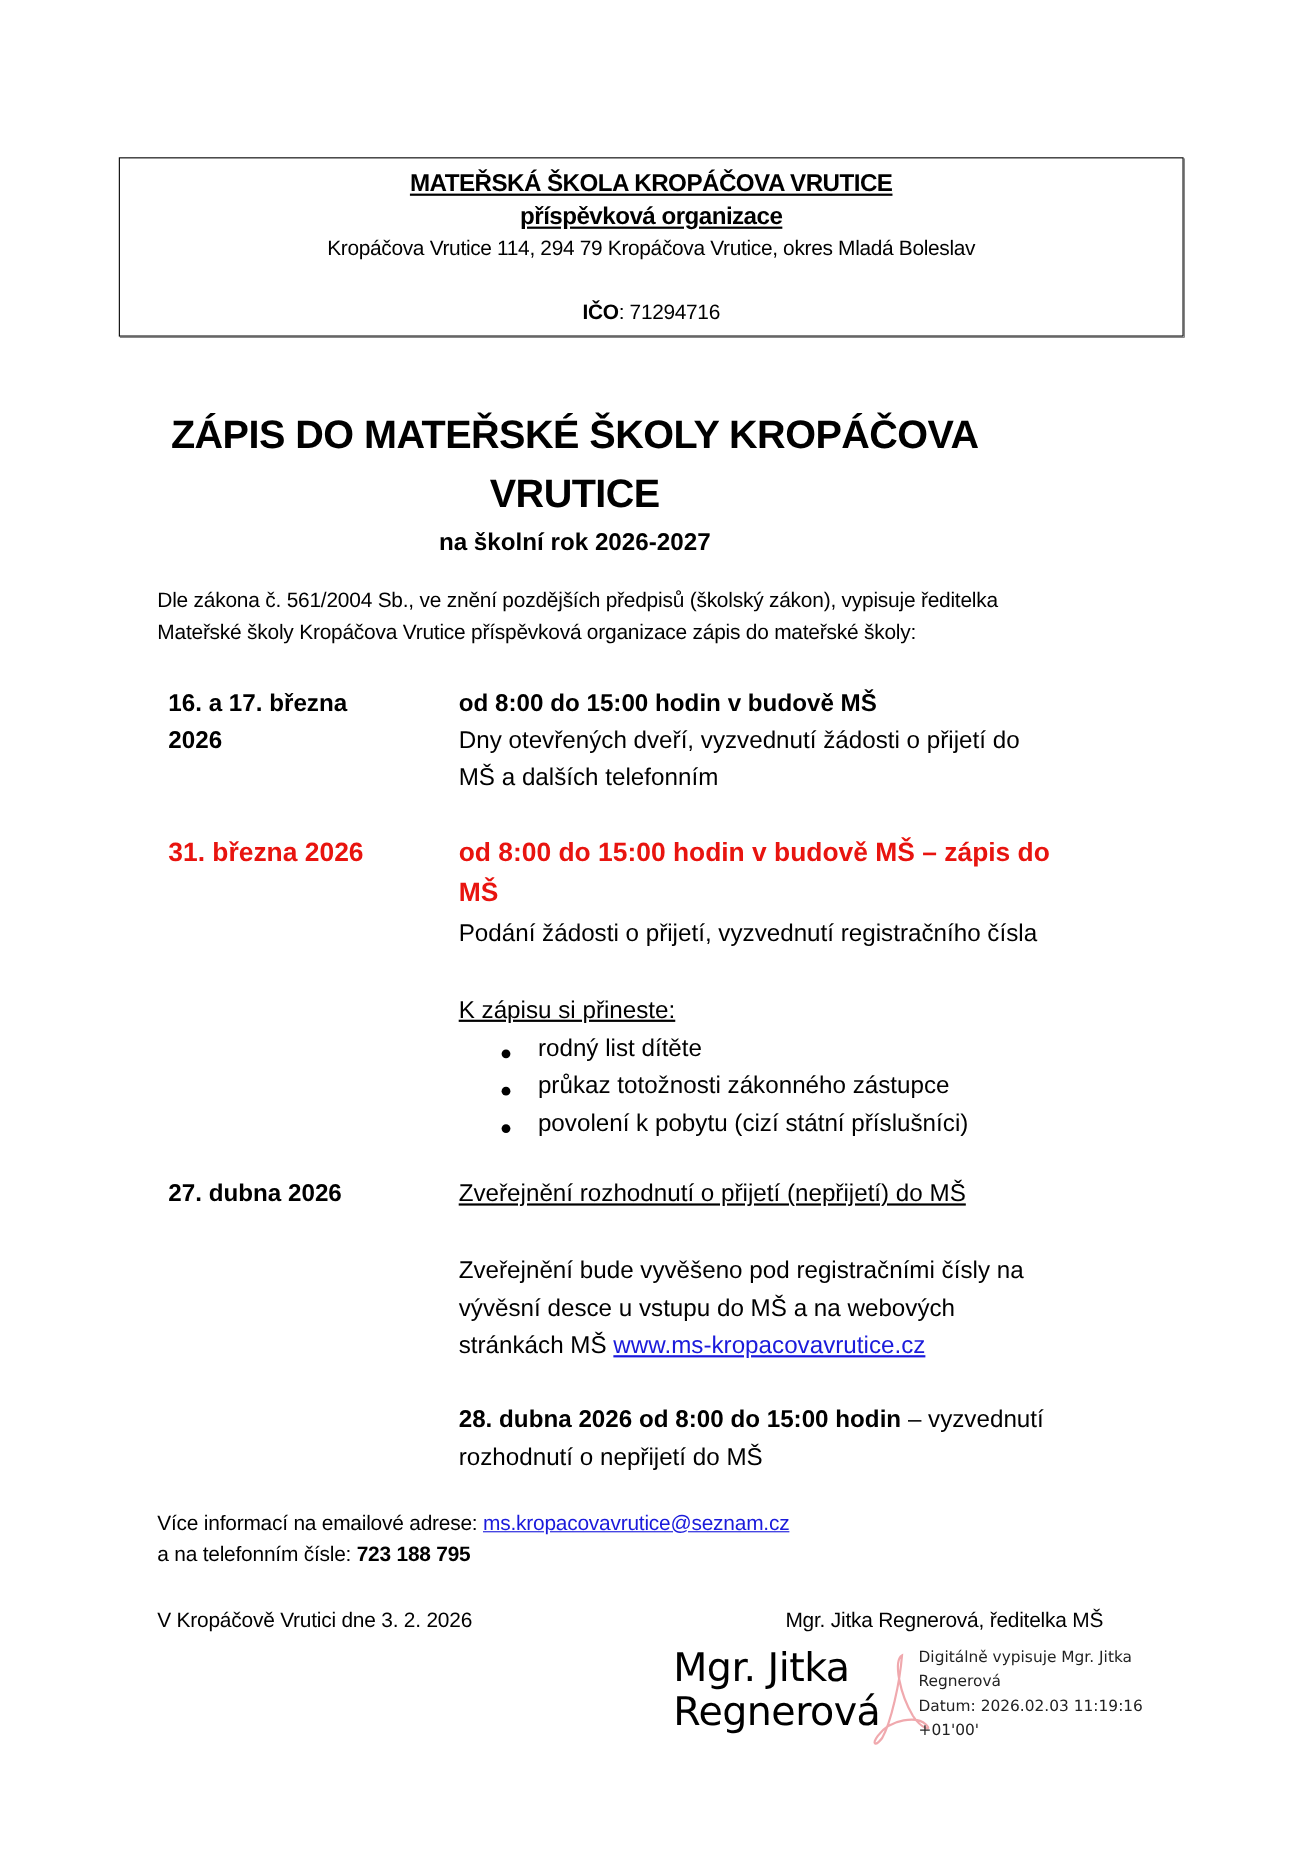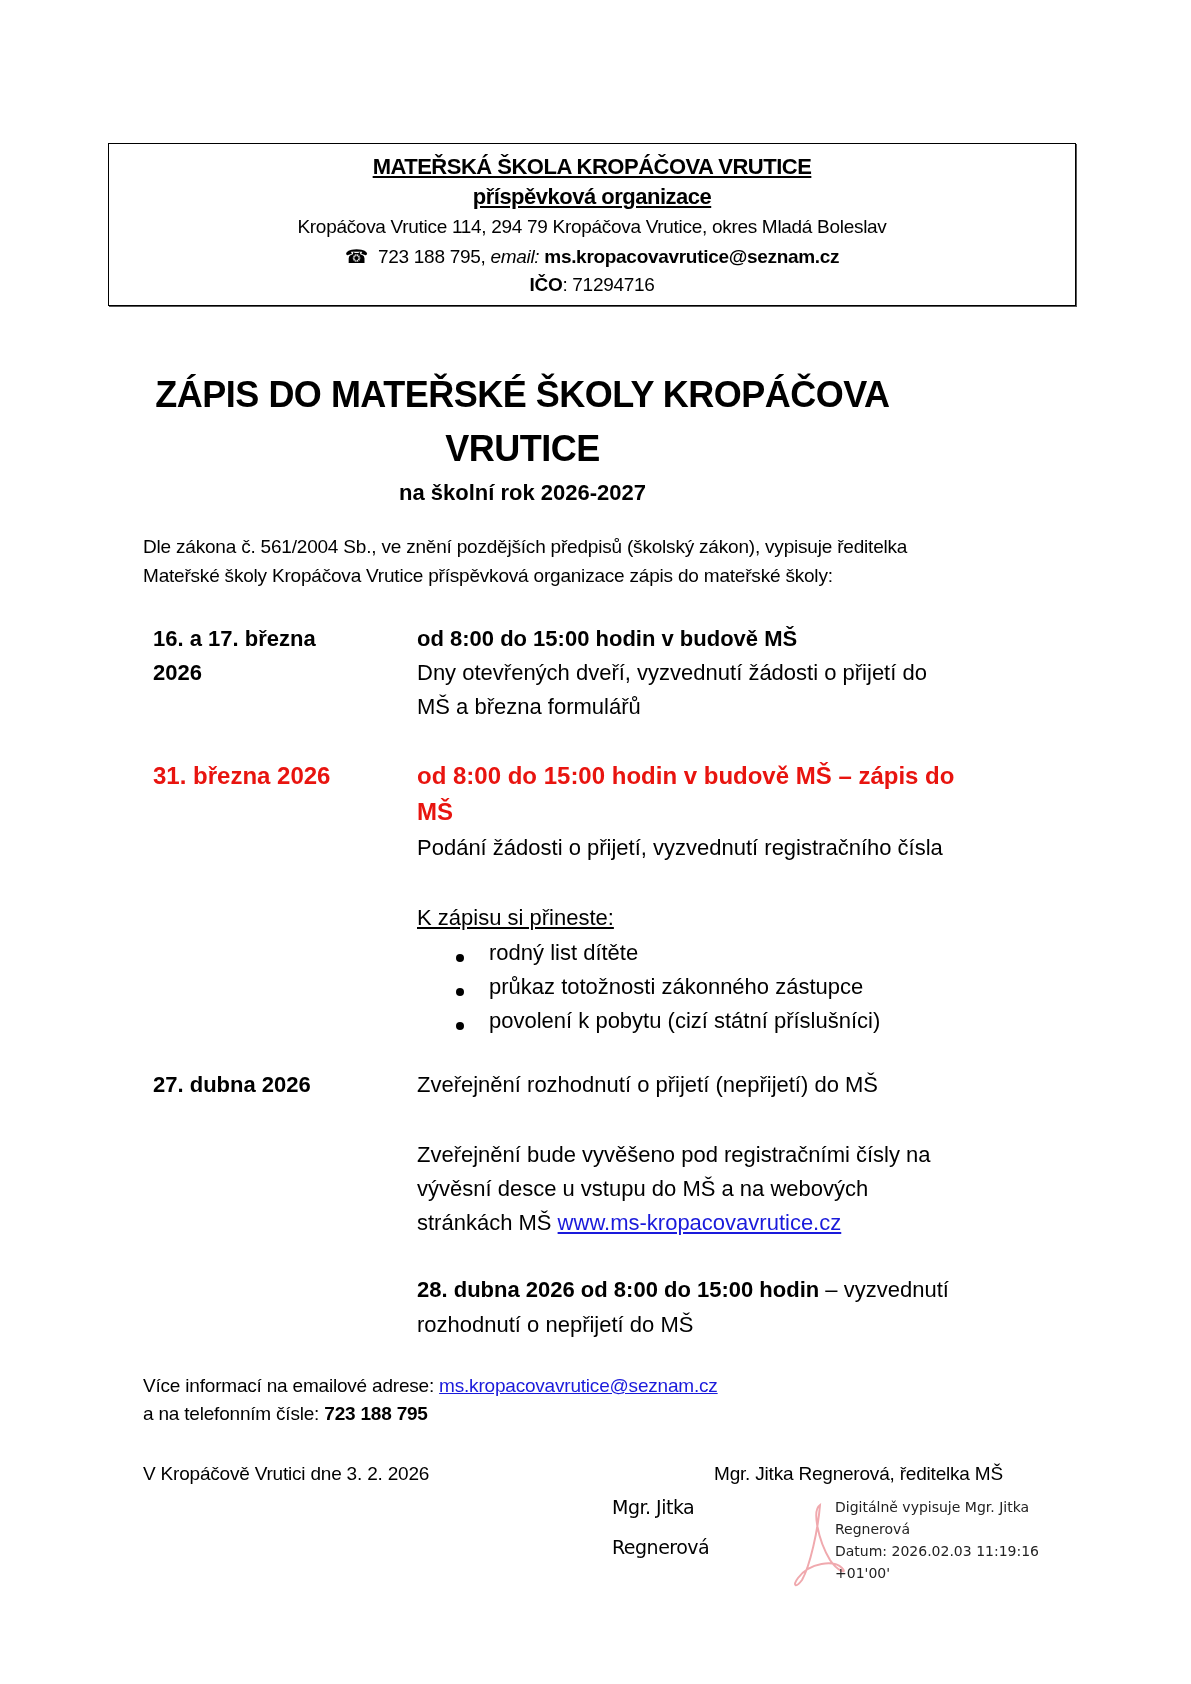--- a/index.html
+++ b/index.html
@@ -24,70 +24,64 @@
 
   .body-text { font-size:19px; letter-spacing:-0.2px; }
   .row-text { font-size:22px; }
   .bold { font-weight:bold; }
   .red { color:#e8140f; }
   .link { color:#1a1adb; text-decoration:underline; }
   .ul { text-decoration:underline; }
 
   .bullet { position:absolute; width:8px; height:8px; border-radius:50%; background:#000; }
 
-  .sig-name { font-size:19px; font-family:"DejaVu Sans", sans-serif; letter-spacing:-0.5px; }
+  .sig-name { font-size:36px; font-family:"DejaVu Sans", sans-serif; letter-spacing:-0.5px; }
   .sig-info { font-size:14px; font-family:"DejaVu Sans", sans-serif; color:#222; }
   #adobe-mark { position:absolute; left:790px; top:1500px; width:60px; height:90px; }
 </style>
 </head>
 <body>
 
 <div id="header-box">
   <div class="hcenter h-sub">příspěvková organizace</div>
   <div class="hcenter h-name">MATEŘSKÁ ŠKOLA KROPÁČOVA VRUTICE</div>
   <div class="hcenter h-addr">Kropáčova Vrutice 114, 294 79  Kropáčova Vrutice, okres Mladá Boleslav</div>
-  <div class="hcenter h-contact">
-    <span>☎</span>
-    <span>&nbsp;</span><span>723 188 795,</span>
-    <span style="font-style:italic">email:</span>
-    <span class="bold">ms.kropacovavrutice@seznam.cz</span>
-  </div>
   <div class="hcenter h-ico">
     <span class="bold">IČO</span><span>: 71294716</span>
   </div>
 </div>
 
 <div class="title t1">ZÁPIS DO MATEŘSKÉ ŠKOLY KROPÁČOVA</div>
 <div class="title t2">VRUTICE</div>
 <div class="title t3">na školní rok 2026-2027</div>
 
 <div class="abs body-text" style="left:143px; top:536px;">Dle zákona č. 561/2004 Sb., ve znění pozdějších předpisů (školský zákon), vypisuje ředitelka</div>
 <div class="abs body-text" style="left:143px; top:565px;">Mateřské školy Kropáčova Vrutice příspěvková organizace zápis do mateřské školy:</div>
 
 <div class="abs row-text bold" style="left:153px; top:626px;">16. a 17. března</div>
 <div class="abs row-text bold" style="left:153px; top:660px;">2026</div>
 <div class="abs row-text bold" style="left:417px; top:626px;">od 8:00 do 15:00 hodin v budově MŠ</div>
 <div class="abs row-text" style="left:417px; top:660px;">Dny otevřených dveří, vyzvednutí žádosti o přijetí do</div>
-<div class="abs row-text" style="left:417px; top:694px;">MŠ a března formulářů</div>
+<div class="abs row-text" style="left:417px; top:694px;">MŠ a dalších telefonním</div>
 
 <div class="abs row-text bold red" style="left:153px; top:762px; font-size:24px;">31. března 2026</div>
 <div class="abs row-text bold red" style="left:417px; top:762px; font-size:24px;text-align:center;">od 8:00 do 15:00 hodin v budově MŠ – zápis do</div>
 <div class="abs row-text bold red" style="left:417px; top:798px; font-size:24px;">MŠ</div>
 <div class="abs row-text" style="left:417px; top:835px;">Podání žádosti o přijetí, vyzvednutí registračního čísla</div>
 <div class="abs row-text ul" style="left:417px; top:905px;">K zápisu si přineste:</div>
 
 <div class="bullet" style="left:456px; top:954px;"></div>
 <div class="abs row-text" style="left:489px; top:940px;">rodný list dítěte</div>
 <div class="bullet" style="left:456px; top:988px;"></div>
 <div class="abs row-text" style="left:489px; top:974px;">průkaz totožnosti zákonného zástupce</div>
 <div class="bullet" style="left:456px; top:1022px;"></div>
 <div class="abs row-text" style="left:489px; top:1008px;">povolení k pobytu (cizí státní příslušníci)</div>
 
 <div class="abs row-text bold" style="left:153px; top:1072px;">27. dubna 2026</div>
-<div class="abs row-text" style="left:417px; top:1072px;">Zveřejnění rozhodnutí o přijetí (nepřijetí) do MŠ</div>
+<div class="abs row-text" style="left:417px; top:1072px;text-decoration:underline;">Zveřejnění rozhodnutí o přijetí (nepřijetí) do MŠ</div>
 <div class="abs row-text" style="left:417px; top:1142px;">Zveřejnění bude vyvěšeno pod registračními čísly na</div>
 <div class="abs row-text" style="left:417px; top:1176px;">vývěsní desce u vstupu do MŠ a na webových</div>
 <div class="abs row-text" style="left:417px; top:1210px;">
   <span>stránkách MŠ </span><span class="link">www.ms-kropacovavrutice.cz</span>
 </div>
 <div class="abs row-text" style="left:417px; top:1277px;">
   <span class="bold">28. dubna 2026 od 8:00 do 15:00 hodin</span><span> – vyzvednutí</span>
 </div>
 <div class="abs row-text" style="left:417px; top:1312px;">rozhodnutí o nepřijetí do MŠ</div>
 

